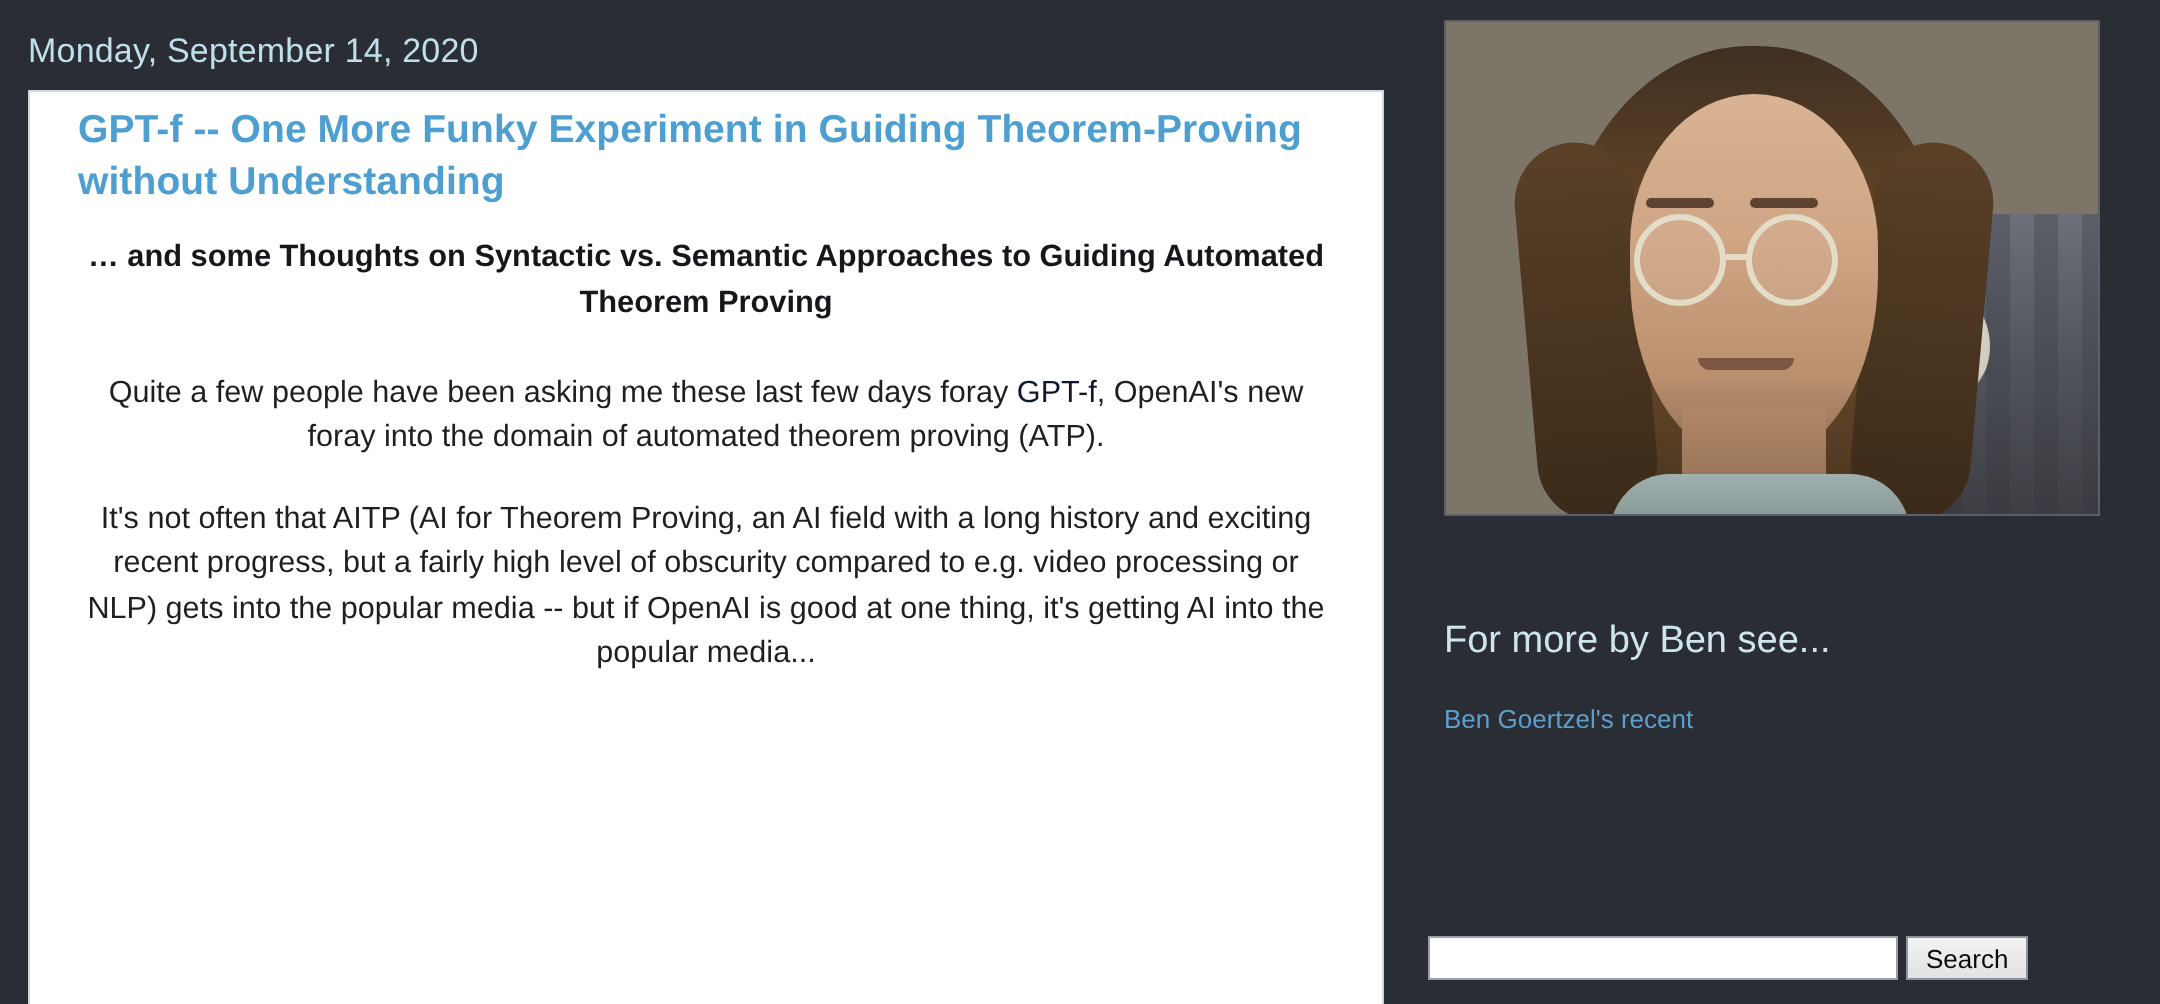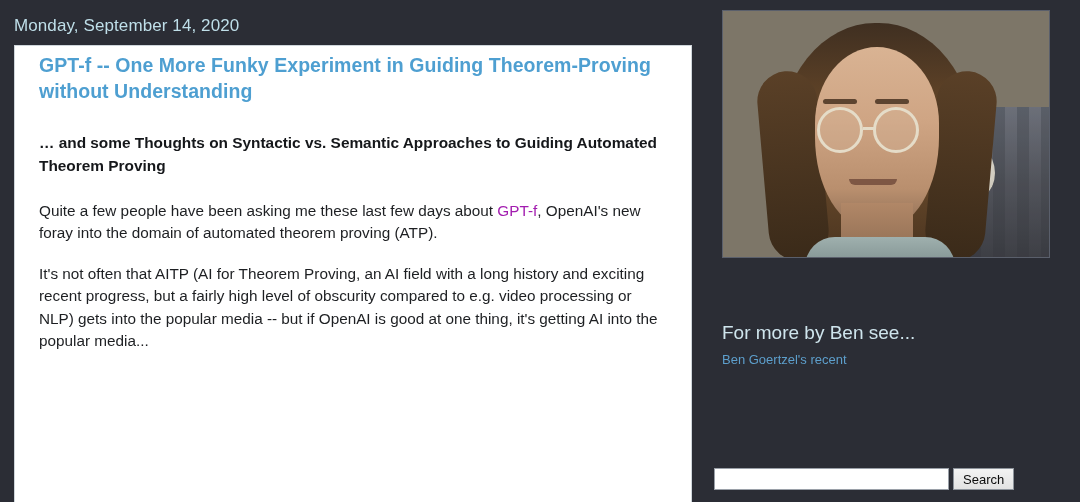--- a/index.html
+++ b/index.html
@@ -46,37 +46,38 @@
   }
   #post-title {
     margin: 0;
     font-size: 19.5px;
     line-height: 1.32;
     font-weight: bold;
     color: #4e9fd1;
     letter-spacing: .05px;
   }
   #post-body {
-    margin-top: 28px;
+    margin-top: 14px;
     color: #1d1f22;
     font-size: 15.3px;
     line-height: 1.47;
+    text-align: center;
   }
   .para {
     margin: 0 0 18px 0;
   }
   .subhead {
     font-weight: bold;
     color: #15171a;
     font-size: 15.4px;
     line-height: 1.47;
     margin: 0 0 22px 0;
   }
   .inline-link {
-    color: #a21caf;
+    color: #0f172a;
     text-decoration: none;
   }
 
   
   #sidebar {
     position: absolute;
     left: 700px; top: 0;
     width: 380px; height: 502px;
   }
   #profile-photo-wrap {
@@ -189,21 +190,21 @@
   }
 
   .sb-heading {
     position: absolute;
     left: 22px;
     font-size: 19px;
     font-weight: 400;
     color: #cfe5ed;
     white-space: nowrap;
   }
-  #sb-heading-more { top: 310px; margin-top: 12px; }
+  #sb-heading-more { top: 310px; }
   #sb-heading-search { top: 426px; }
 
   #sb-link-ben {
     position: absolute;
     left: 22px; top: 352px;
     font-size: 13px;
     color: #5d9fcc;
     text-decoration: none;
     white-space: nowrap;
   }
@@ -250,21 +251,21 @@
 
     <div id="post-card">
       <div id="post-card-inner">
 
         <h1 id="post-title">GPT-f -- One More Funky Experiment in Guiding Theorem-Proving without Understanding</h1>
 
         <div id="post-body">
 
           <p class="subhead">… and some Thoughts on Syntactic vs. Semantic Approaches to Guiding Automated Theorem Proving</p>
 
-          <p class="para"><span>Quite a few people have been asking me these last few days about </span><a class="inline-link" href="#">GPT-f</a><span>, OpenAI's new foray into the domain of automated theorem proving (ATP).</span></p>
+          <p class="para"><span>Quite a few people have been asking me these last few days foray </span><a class="inline-link" href="#">GPT-f</a><span>, OpenAI's new foray into the domain of automated theorem proving (ATP).</span></p>
 
           <p class="para">It's not often that AITP (AI for Theorem Proving, an AI field with a long history and exciting recent progress, but a fairly high level of obscurity compared to e.g. video processing or NLP) gets into the popular media -- but if OpenAI is good at one thing, it's getting AI into the popular media...</p>
 
 
         </div>
       </div>
     </div>
   </div>
 
   <div id="sidebar">

